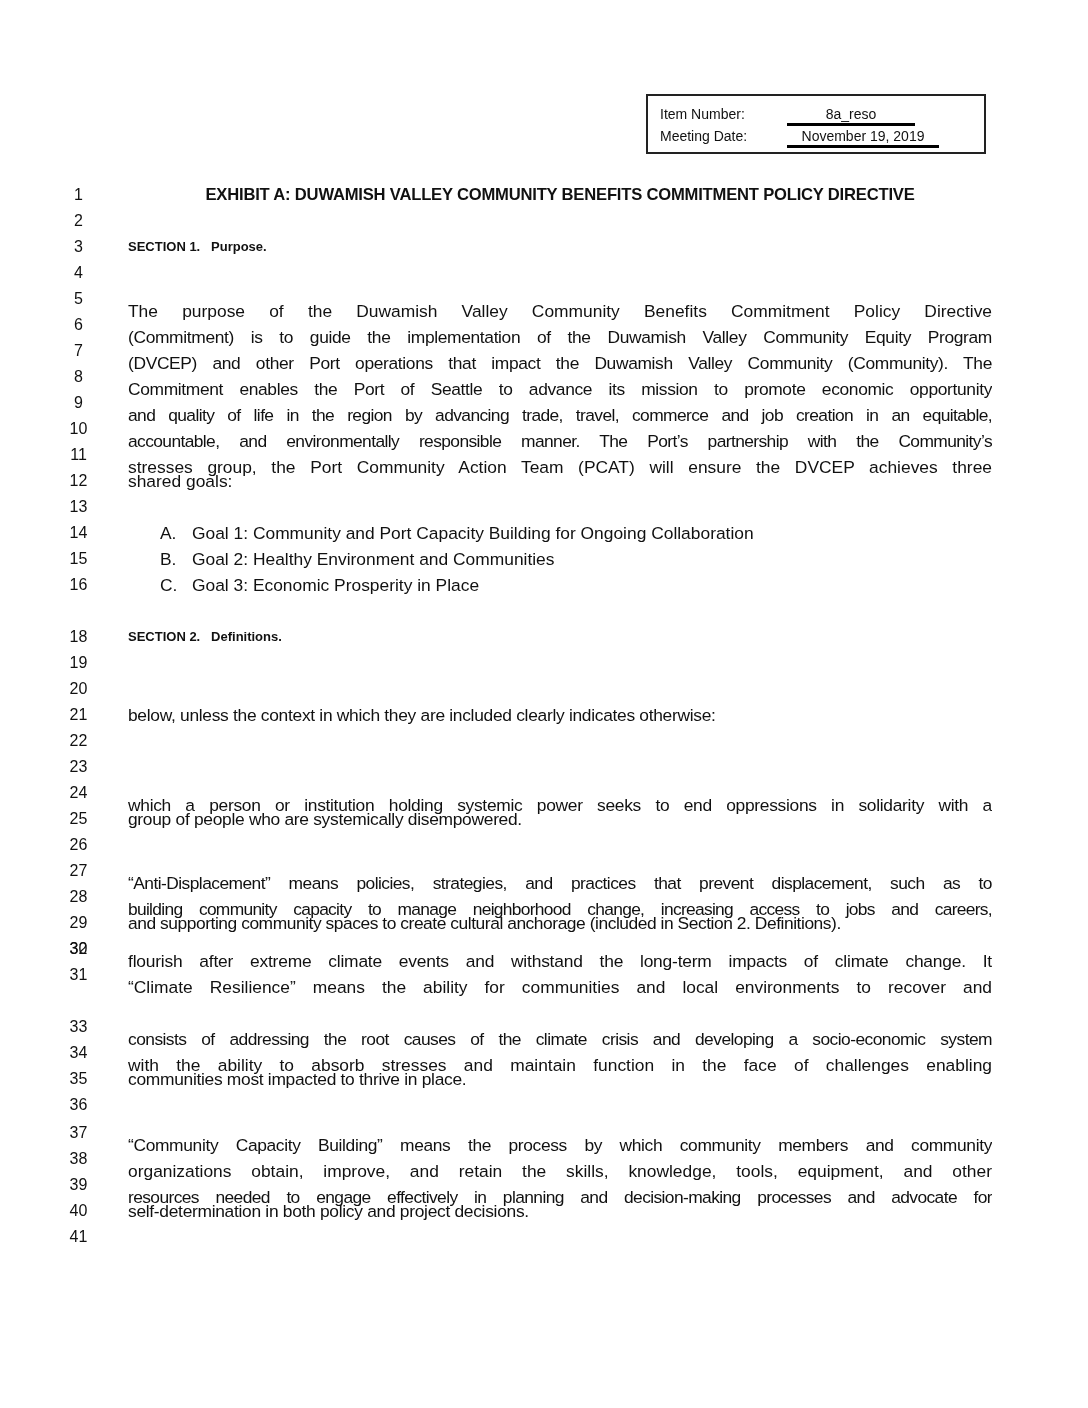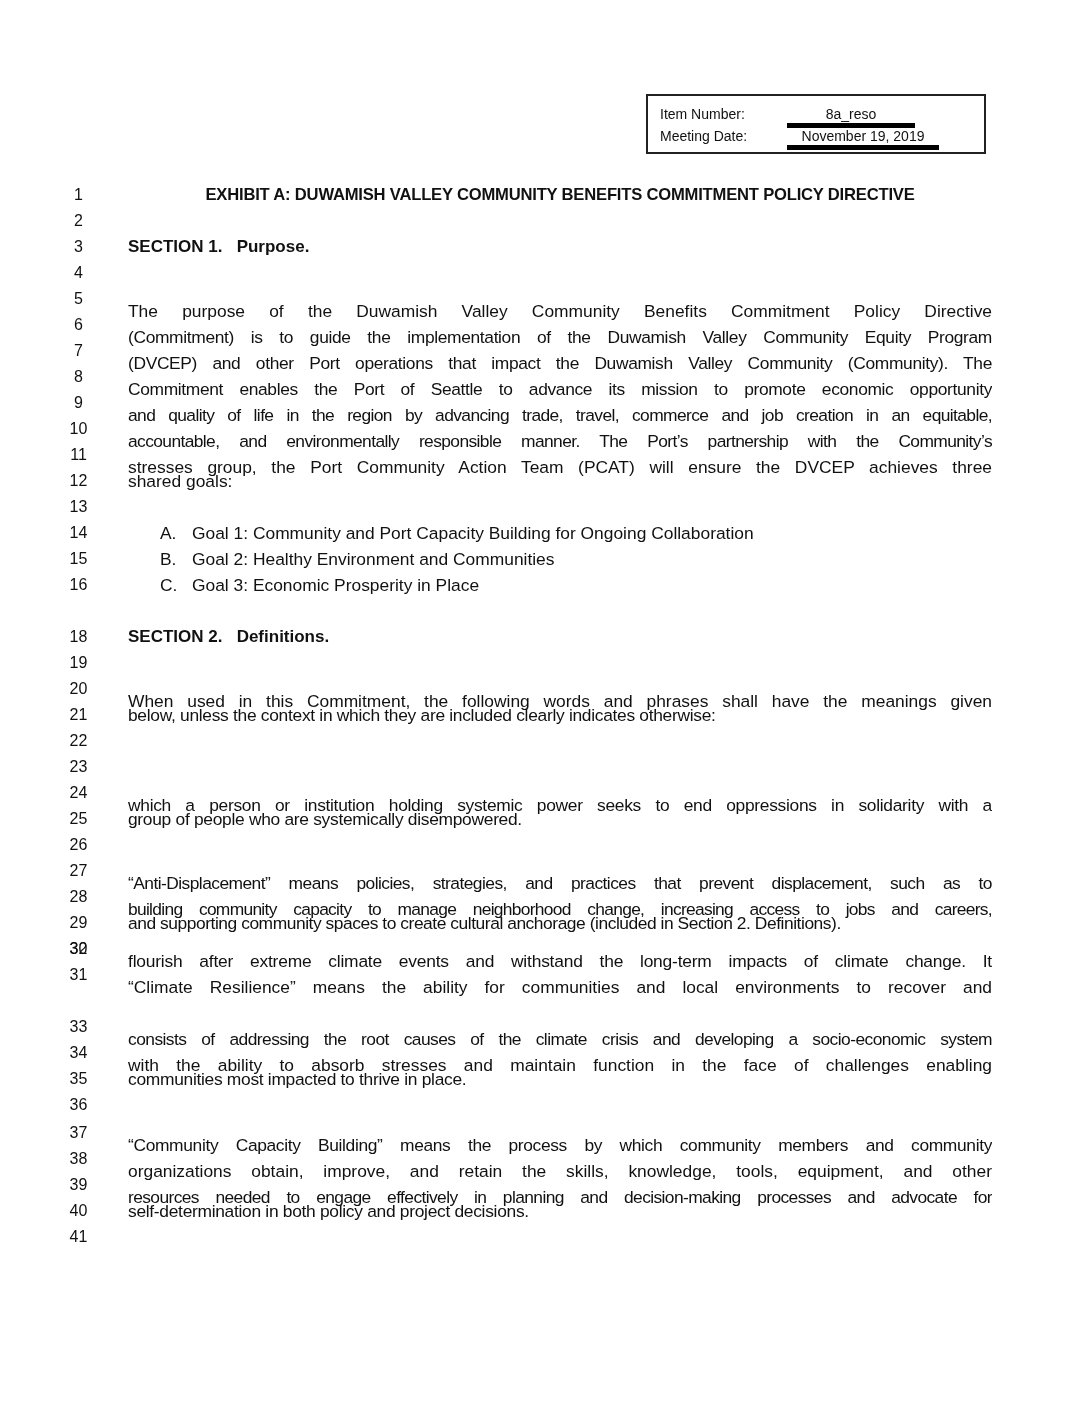--- a/index.html
+++ b/index.html
@@ -39,21 +39,21 @@
       height: 20px;
       line-height: 20px;
       white-space: nowrap;
     }
     .item-row .lbl {
       display: inline-block;
       width: 127px;
     }
     .item-row .val {
       display: inline-block;
-      border-bottom: 5px solid #000000;
+      border-bottom: 3px solid #000000;
       line-height: 17px;
       text-align: center;
     }
     .item-row.r1 { top: 8px; }
     .item-row.r2 { top: 30px; }
     .item-row.r1 .val { width: 128px; }
     .item-row.r2 .val { width: 152px; text-align: center; }
 
     
     .ln {
@@ -90,21 +90,21 @@
     .ln .txt.title {
       left: 128px;
       width: 864px;
       text-align: center;
       font-weight: bold;
       font-size: 16.6px;
       letter-spacing: -0.2px;
     }
     .ln .txt.heading {
       font-weight: bold;
-      font-size: 17px;
+      font-size: 13px;
     }
     .ln .txt.listitem {
       left: 160px;
       width: 800px;
     }
     .ln .txt.listitem .letter {
       display: inline-block;
       width: 32px;
     }
   </style>
@@ -190,21 +190,20 @@
   <div class="ln" style="top:624px">
     <span class="num">18</span>
     <span class="txt heading" style="white-space:pre">SECTION 2.   Definitions.</span>
   </div>
   <div class="ln" style="top:650px">
     <span class="num">19</span>
   </div>
 
   <div class="ln" style="top:676px">
     <span class="num">20</span>
-    <span class="txt justify">When used in this Commitment, the following words and phrases shall have the meanings given</span>
   </div>
   <div class="ln" style="top:702px">
     <span class="num">21</span>
     <span class="txt" style="letter-spacing:-0.3px">below, unless the context in which they are included clearly indicates otherwise:</span>
   </div>
   <div class="ln" style="top:728px">
     <span class="num">22</span>
   </div>
 
   <div class="ln" style="top:754px">

